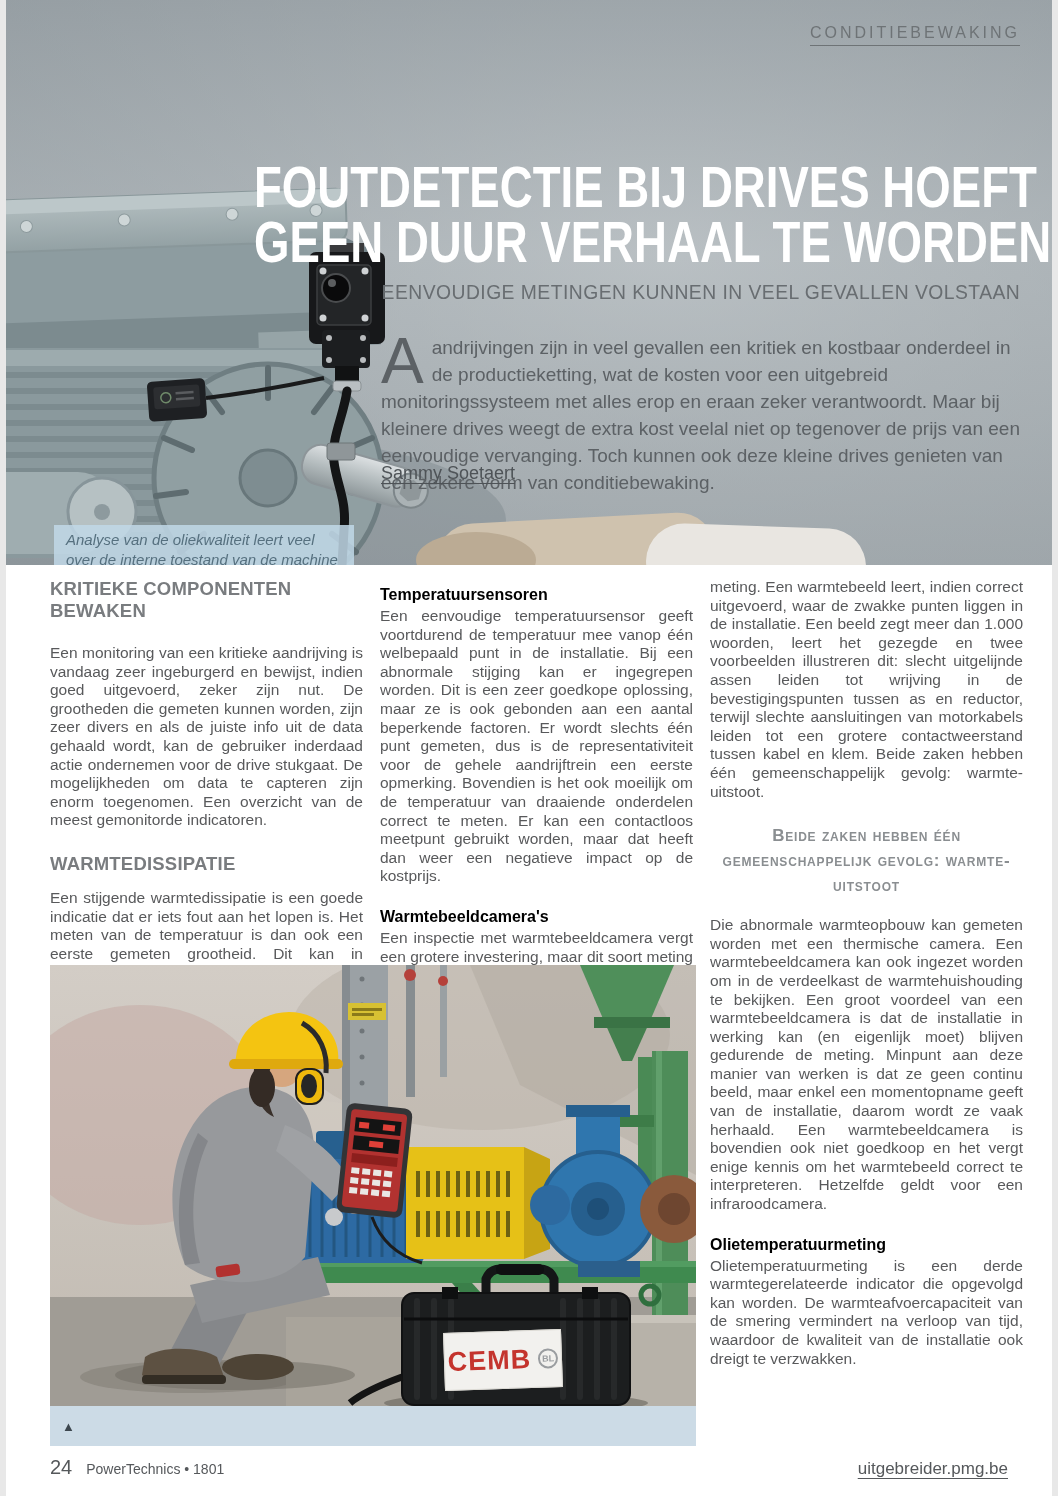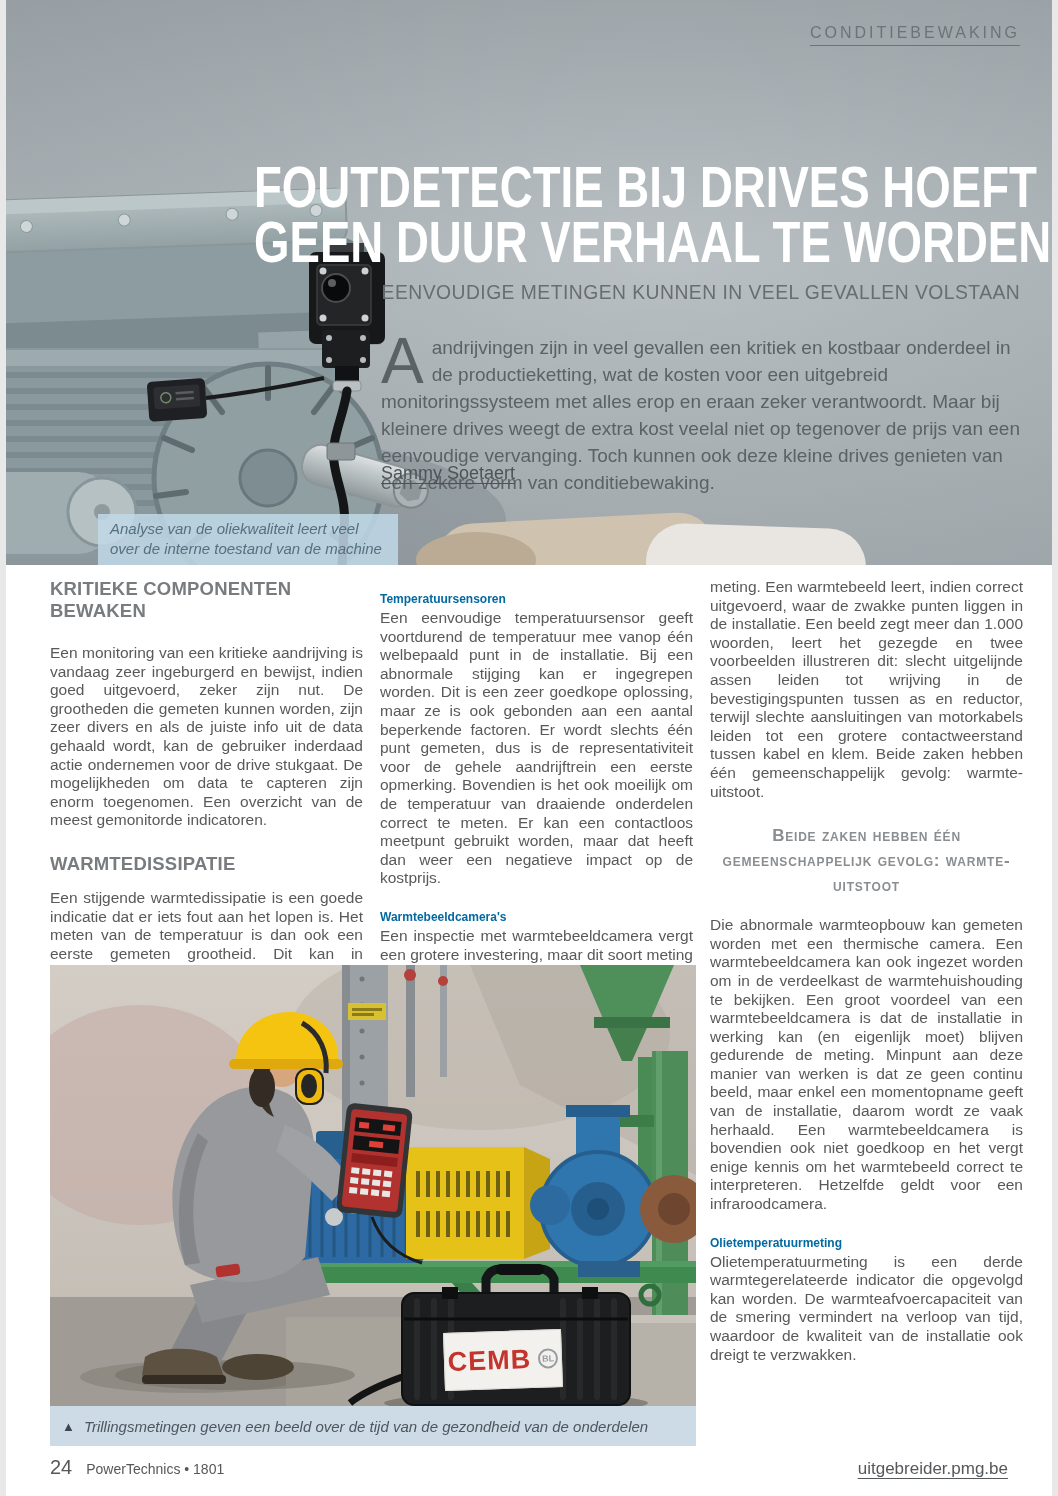--- a/index.html
+++ b/index.html
@@ -32,37 +32,37 @@
     font-size:19px;line-height:27px;color:#5c6165;
   }
   .dropcap{
     float:left;font-size:64px;line-height:50px;padding:2px 8px 0 0;color:#5c6165;
   }
   .author{
     position:absolute;left:375px;top:463px;font-size:18px;color:#4e5357;
     text-decoration:underline;text-underline-offset:4px;
   }
   .hero-caption{
-    position:absolute;left:48px;top:514px;width:300px;padding:5px 12px 7px 12px;
+    position:absolute;left:48px;top:525px;width:300px;padding:5px 12px 7px 12px;
     background:rgba(193,216,231,0.85);
-    font-style:italic;font-size:15px;line-height:20px;color:#56707f;margin-left:44px;
+    font-style:italic;font-size:15px;line-height:20px;color:#56707f;
   }
   
   .columns{position:absolute;left:44px;top:578px;width:973px;}
   .col{position:absolute;top:0;width:313px;}
   .col1{left:0;}
   .col2{left:330px;}
   .col3{left:660px;}
   .caps-heading{
     font-size:18.5px;font-weight:bold;color:#797c7f;letter-spacing:0.2px;
     margin:0 0 22px 0;
   }
   .caps-heading.second{margin-top:23px;margin-bottom:14px;}
   .sub-heading{
-    font-size:12px;font-weight:bold;color:#0369a1;margin:14px 0 3px 0;
+    font-size:16px;font-weight:bold;color:#000000;margin:8px 0 3px 0;
   }
   .sub-heading.second{margin-top:22px;}
   .body-para{
     font-size:15.5px;line-height:18.6px;text-align:justify;color:#58595b;margin:0;
   }
   .pull-quote{
     margin:22px 0 18px 0;text-align:center;
     font-variant:small-caps;font-weight:bold;font-size:17px;line-height:25px;
     letter-spacing:0.8px;color:#8a8e91;
   }
@@ -453,21 +453,20 @@
       </g>
     </svg>
     <div class="cemb-label">
       <span class="cemb-text">CEMB</span>
       <span class="cemb-logo">BL</span>
     </div>
   </div>
 
   <div class="photo-caption">
     <span class="caption-marker">▲</span>
-    <span class="caption-text">Trillingsmetingen geven een beeld over de tijd van de gezondheid van de onderdelen</span>
   </div>
 
   <div class="footer">
     <span class="page-number">24</span>
     <span class="magazine-name">PowerTechnics • 1801</span>
     <span class="footer-site">uitgebreider.pmg.be</span>
   </div>
 
 </div>
 

